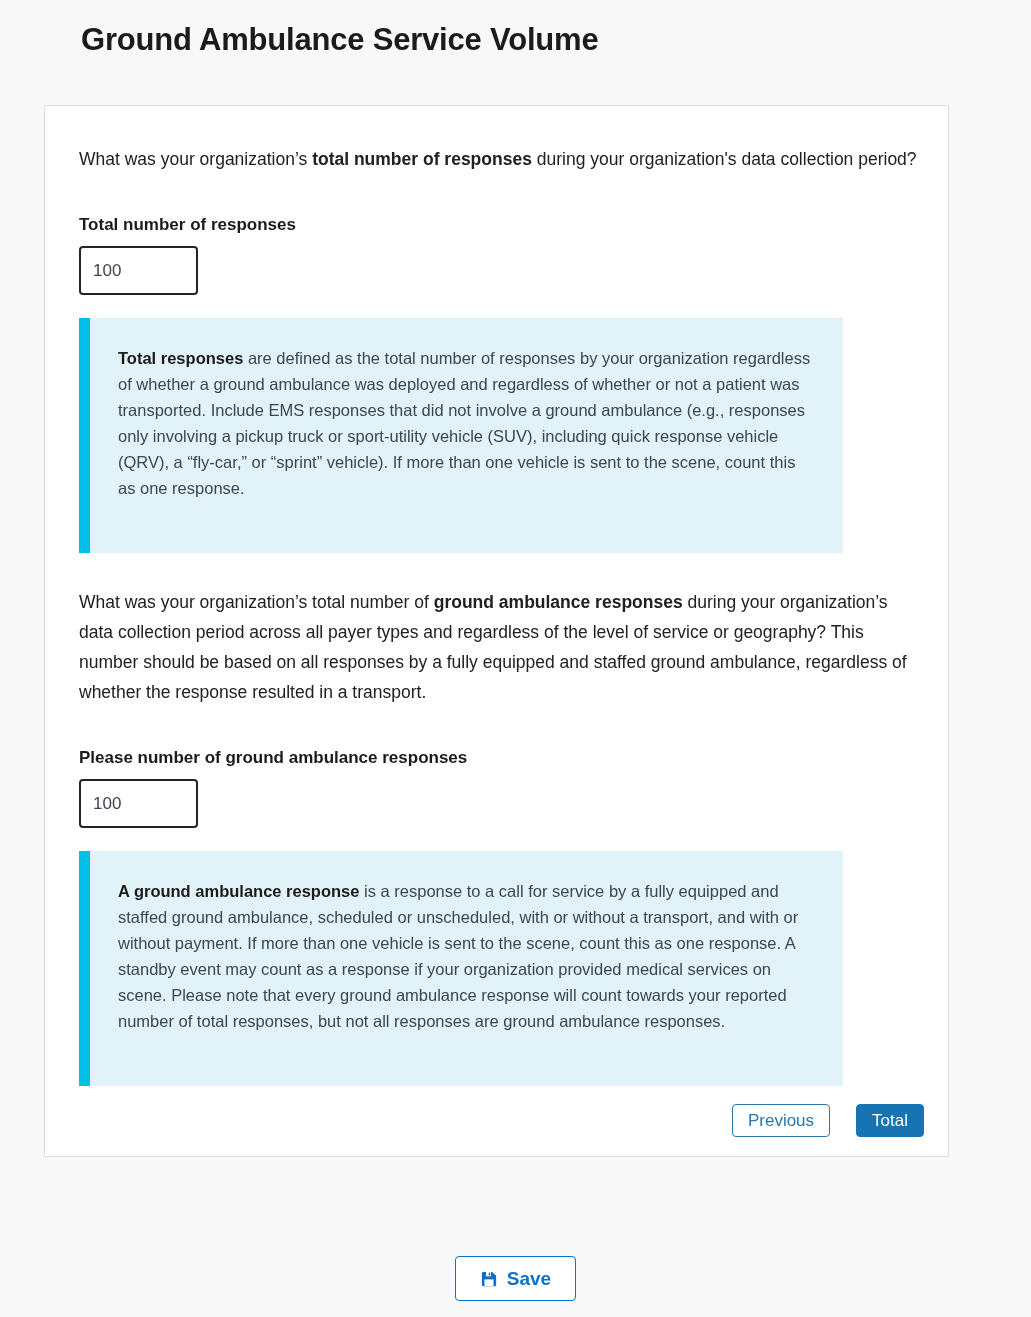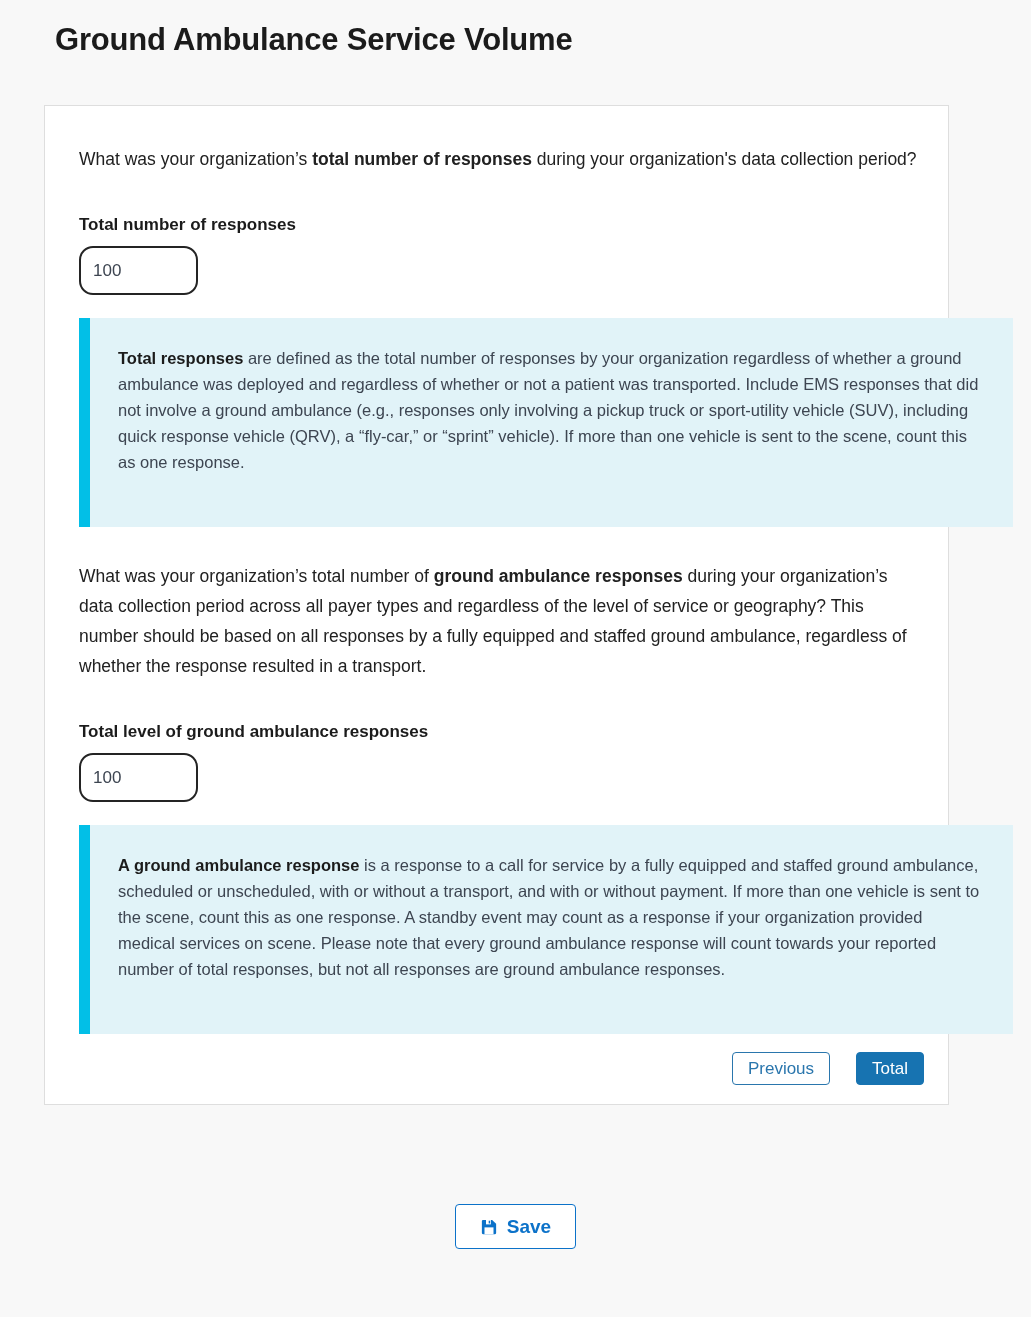--- a/index.html
+++ b/index.html
@@ -6,21 +6,21 @@
   html, body {
     width: 1031px;
     min-height: 1317px;
     background: #f8f8f8;
     font-family: "Liberation Sans", "DejaVu Sans", sans-serif;
     color: #212121;
   }
   .page { width: 1031px; min-height: 1317px; padding-top: 22px; }
 
   .page-title {
-    margin-left: 55px;
+    margin-left: 81px;
     font-size: 31px;
     font-weight: 700;
     color: #1b1b1b;
     letter-spacing: -0.2px;
   }
 
   .card {
     width: 905px;
     margin: 47px 17px 0 44px;
     background: #ffffff;
@@ -42,32 +42,32 @@
     font-weight: 700;
     color: #1b1b1b;
   }
 
   .num-input {
     display: block;
     margin-top: 11px;
     width: 119px;
     height: 49px;
     border: 2px solid #242424;
-    border-radius: 14px;
+    border-radius: 4px;
     font-family: "Liberation Sans", "DejaVu Sans", sans-serif;
     font-size: 17px;
     color: #3d4551;
     padding: 0 12px;
     background: #ffffff;
     outline: none;
   }
 
   .info-box {
     margin-top: 23px;
-    width: 934px;
+    width: 764px;
     background: #e1f3f8;
     border-left: 11px solid #02bfe7;
     padding: 27px 30px 52px 28px;
     font-size: 16.5px;
     line-height: 26px;
     color: #3d4551;
   }
   .info-box b { color: #1b1b1b; font-weight: 700; }
 
   .spacer-q2 { height: 34px; }
@@ -137,21 +137,21 @@
     <div class="field-label">Total number of responses</div>
 
     <input class="num-input" type="text" value="100" style="">
 
     <div class="info-box"><b>Total responses</b><span> are defined as the total number of responses by your organization regardless of whether a ground ambulance was deployed and regardless of whether or not a patient was transported. Include EMS responses that did not involve a ground ambulance (e.g., responses only involving a pickup truck or sport-utility vehicle (SUV), including quick response vehicle (QRV), a “fly-car,” or “sprint” vehicle). If more than one vehicle is sent to the scene, count this as one response.</span></div>
 
     <div class="spacer-q2"></div>
 
     <p class="question"><span>What was your organization’s total number of </span><b>ground ambulance responses</b><span> during your organization’s data collection period across all payer types and regardless of the level of service or geography? This number should be based on all responses by a fully equipped and staffed ground ambulance, regardless of whether the response resulted in a transport.</span></p>
 
-    <div class="field-label">Total level of ground ambulance responses</div>
+    <div class="field-label">Please number of ground ambulance responses</div>
 
     <input class="num-input" type="text" value="100" style="">
 
     <div class="info-box"><b>A ground ambulance response</b><span> is a response to a call for service by a fully equipped and staffed ground ambulance, scheduled or unscheduled, with or without a transport, and with or without payment. If more than one vehicle is sent to the scene, count this as one response. A standby event may count as a response if your organization provided medical services on scene. Please note that every ground ambulance response will count towards your reported number of total responses, but not all responses are ground ambulance responses.</span></div>
 
     <div class="btn-row">
       <button class="btn btn-outline">Previous</button>
       <button class="btn btn-primary">Total</button>
     </div>
 

